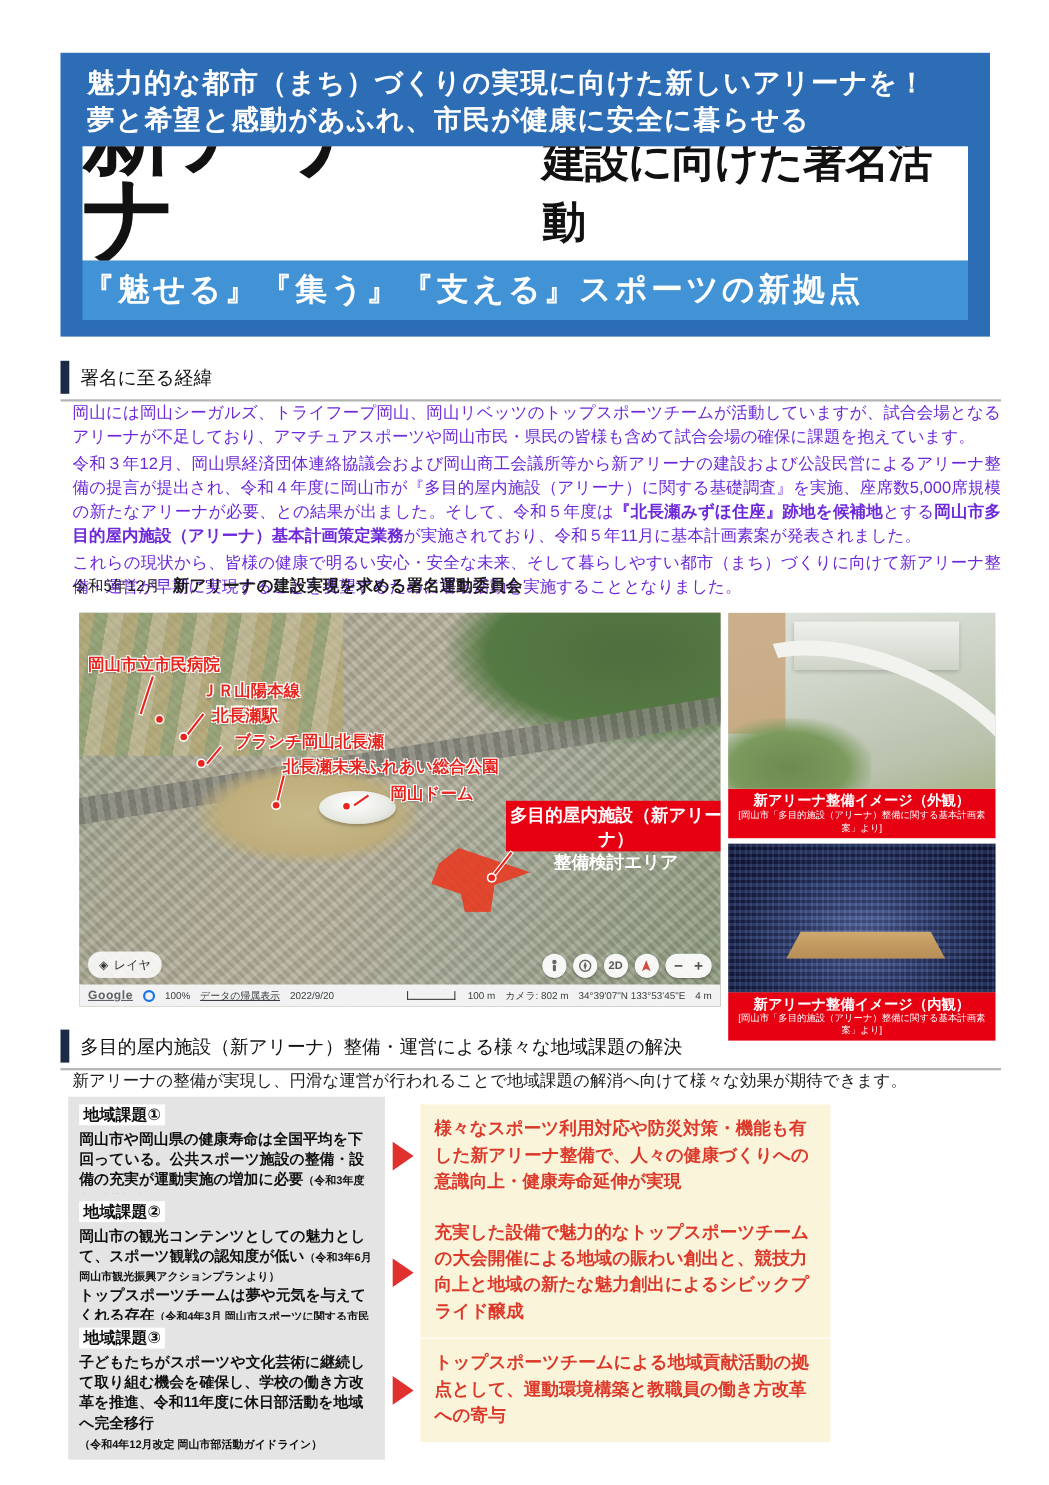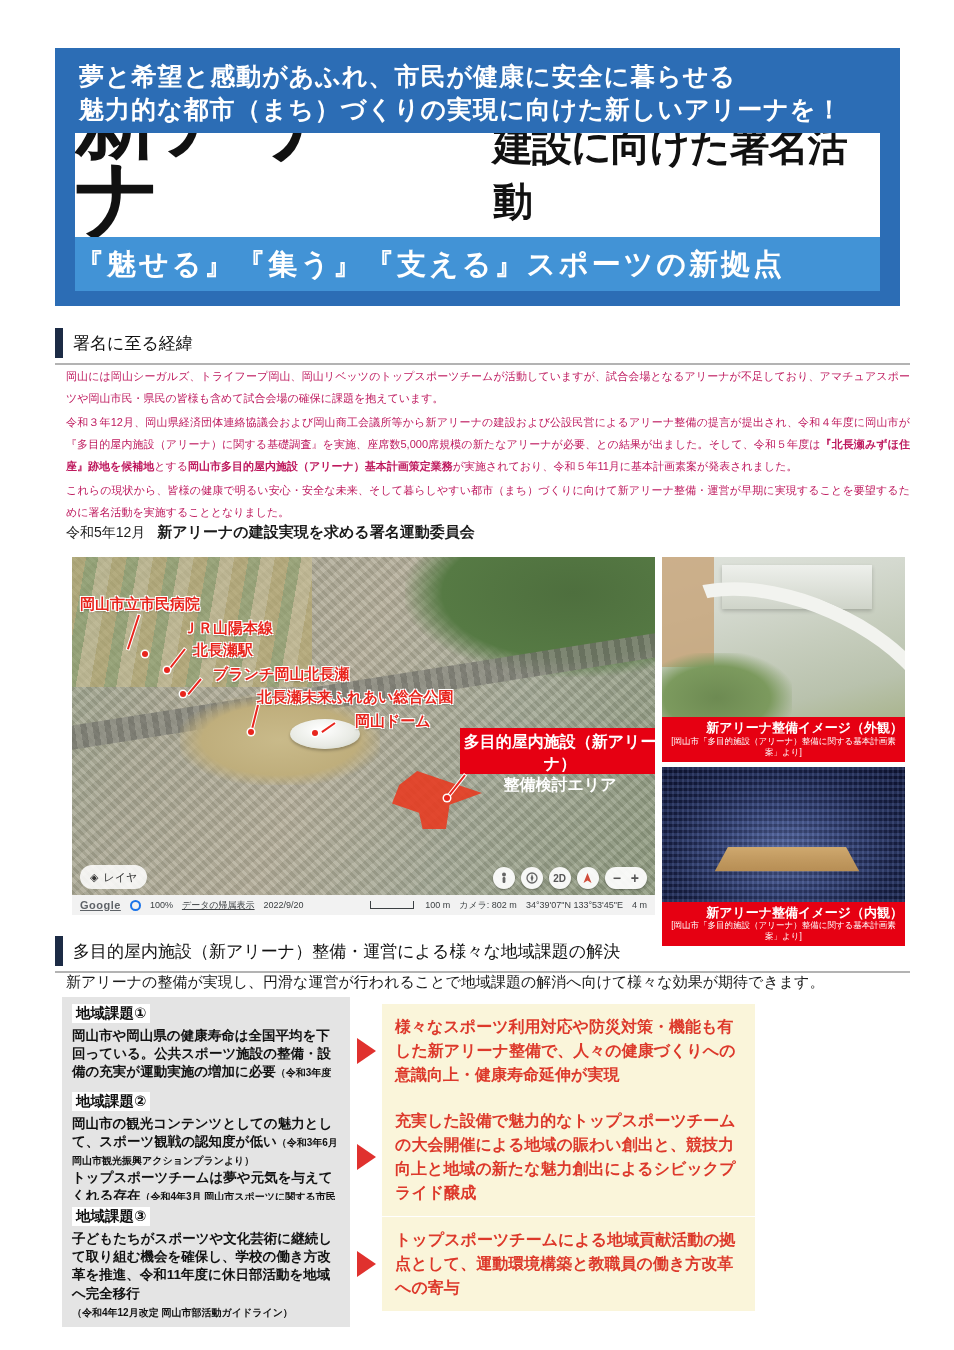--- a/index.html
+++ b/index.html
@@ -13,21 +13,21 @@
   .t-main{font-size:84px;font-weight:900;color:#111;line-height:.92;letter-spacing:-2px;}
   .t-sub{font-size:40px;font-weight:900;color:#111;padding-bottom:8px;letter-spacing:-1px;}
   .banner{position:absolute;left:20px;right:20px;top:189px;height:54px;background:#4293d6;color:#fff;font-weight:900;font-size:29px;line-height:54px;letter-spacing:3px;}
 
   
   .sec{position:absolute;left:55px;width:855px;border-bottom:2px solid #b3b3b3;padding-bottom:5px;display:flex;align-items:center;}
   .sec .bar{width:8px;height:30px;background:#1c2b45;margin-right:10px;flex:none;}
   .sec h2{margin:0;font-size:17px;font-weight:400;color:#111;letter-spacing:0;}
 
   
-  .history{position:absolute;left:66px;top:365px;width:844px;font-size:11px;line-height:22px;color:#be185d;text-align:justify;}
+  .history{position:absolute;left:66px;top:365px;width:844px;font-size:15px;line-height:22px;color:#6d28d9;text-align:justify;}
   .history p{margin:0 0 2px 0;}
   .history b{font-weight:900;}
   .dateline{position:absolute;left:66px;top:523px;width:844px;text-align:left;font-size:14px;color:#1b1b1b;}
   .dateline .committee{font-weight:900;font-size:15px;margin-left:8px;}
 
   
   .map{position:absolute;left:72px;top:557px;width:583px;height:358px;overflow:hidden;background:
     linear-gradient(115deg,#9aa48d 0%,#aba894 22%,#b5ae9a 45%,#a2a794 68%,#8a977b 100%);}
   .map .tex{position:absolute;inset:0;background:
     repeating-linear-gradient(45deg,rgba(255,255,255,.10) 0 3px,rgba(40,40,30,.07) 3px 6px),
@@ -73,21 +73,21 @@
     border-color:#f2f3ef transparent transparent transparent;transform:rotate(24deg);}
   .rimg1 .bld{position:absolute;left:60px;top:8px;width:150px;height:44px;background:linear-gradient(#eef0ec,#cfd4c9);box-shadow:0 2px 4px rgba(0,0,0,.2);}
   .rimg1 .green{position:absolute;left:-20px;bottom:-26px;width:150px;height:90px;background:radial-gradient(ellipse,#6d8a52 0%,#7c9a5e 50%,rgba(124,154,94,0) 75%);}
   .rimg1 .field{position:absolute;left:-18px;top:0;width:70px;height:110px;background:#c7a277;opacity:.8;}
   .rimg2{height:135px;background:radial-gradient(ellipse at 50% 62%,#56679b 0%,#33406f 35%,#1a2348 65%,#0c1230 100%);}
   .rimg2 .court{position:absolute;left:60px;top:74px;width:130px;height:34px;background:linear-gradient(#cfa96f,#b78e55);transform:perspective(120px) rotateX(45deg);}
   .rimg2 .crowd{position:absolute;inset:0;background:
     repeating-linear-gradient(0deg,rgba(120,150,220,.18) 0 3px,rgba(10,14,40,.16) 3px 6px),
     repeating-linear-gradient(90deg,rgba(190,200,255,.10) 0 2px,rgba(0,0,0,.08) 2px 5px);}
   .rcap{background:#e60012;color:#fff;text-align:center;padding:3px 2px 4px;}
-  .rcap .c1{font-weight:900;font-size:13px;line-height:1.2;text-align:right;}
+  .rcap .c1{font-weight:900;font-size:13px;line-height:1.2;}
   .rcap .c2{font-size:8.5px;line-height:1.3;}
   .rgap{height:5px;}
 
   
   .intro{position:absolute;left:66px;top:973px;width:844px;font-size:15px;color:#1b1b1b;}
   .row{position:absolute;left:62px;width:845px;display:flex;align-items:center;}
   .problem{width:288px;box-sizing:border-box;background:#e4e4e4;padding:7px 10px 6px;flex:none;}
   .ptitle{display:inline-block;background:#fff;font-weight:900;font-size:14.5px;color:#111;padding:0 4px;margin-bottom:4px;}
   .pstat{margin:0;font-weight:900;font-size:13.5px;line-height:1.34;color:#111;}
   .psrc{font-size:10px;font-weight:900;}
@@ -113,22 +113,22 @@
   .ph-vb .p2{position:absolute;left:92px;top:38px;width:20px;height:46px;background:#3aa5c9;border-radius:5px;}
   .ph-vb .head{position:absolute;left:95px;top:24px;width:14px;height:14px;border-radius:50%;background:#e9c9a8;}
 </style>
 </head>
 <body>
 
 <div class="page">
 
   <div class="header">
     <div class="tagline">
+      <div>魅力的な都市（まち）づくりの実現に向けた新しいアリーナを！</div>
       <div>夢と希望と感動があふれ、市民が健康に安全に暮らせる</div>
-      <div>魅力的な都市（まち）づくりの実現に向けた新しいアリーナを！</div>
     </div>
     <div class="titlebox">
       <span class="t-main">新アリーナ</span>
       <span class="t-sub">建設に向けた署名活動</span>
     </div>
     <div class="banner">『魅せる』『集う』『支える』スポーツの新拠点</div>
   </div>
 
   <div class="sec" style="top:328px;">
     <span class="bar"></span>

